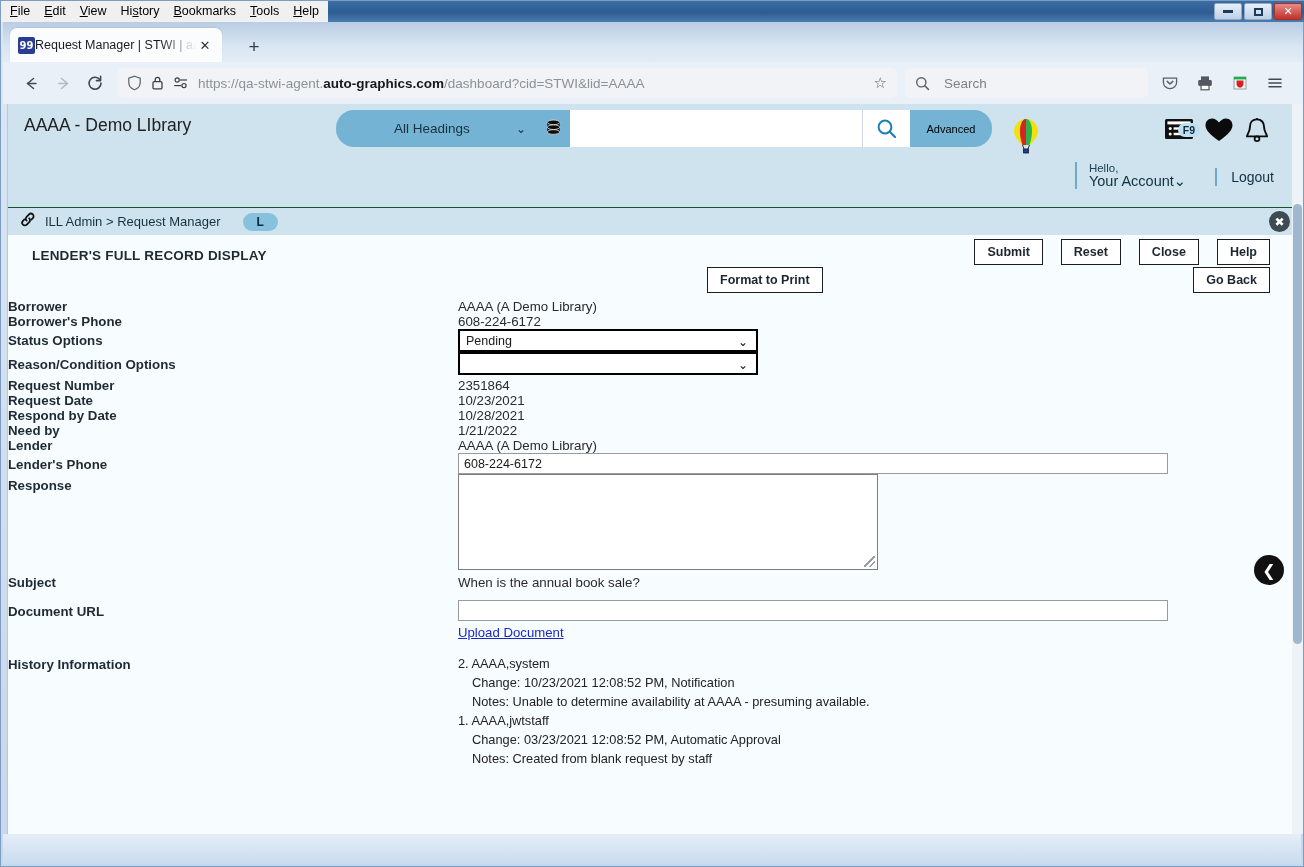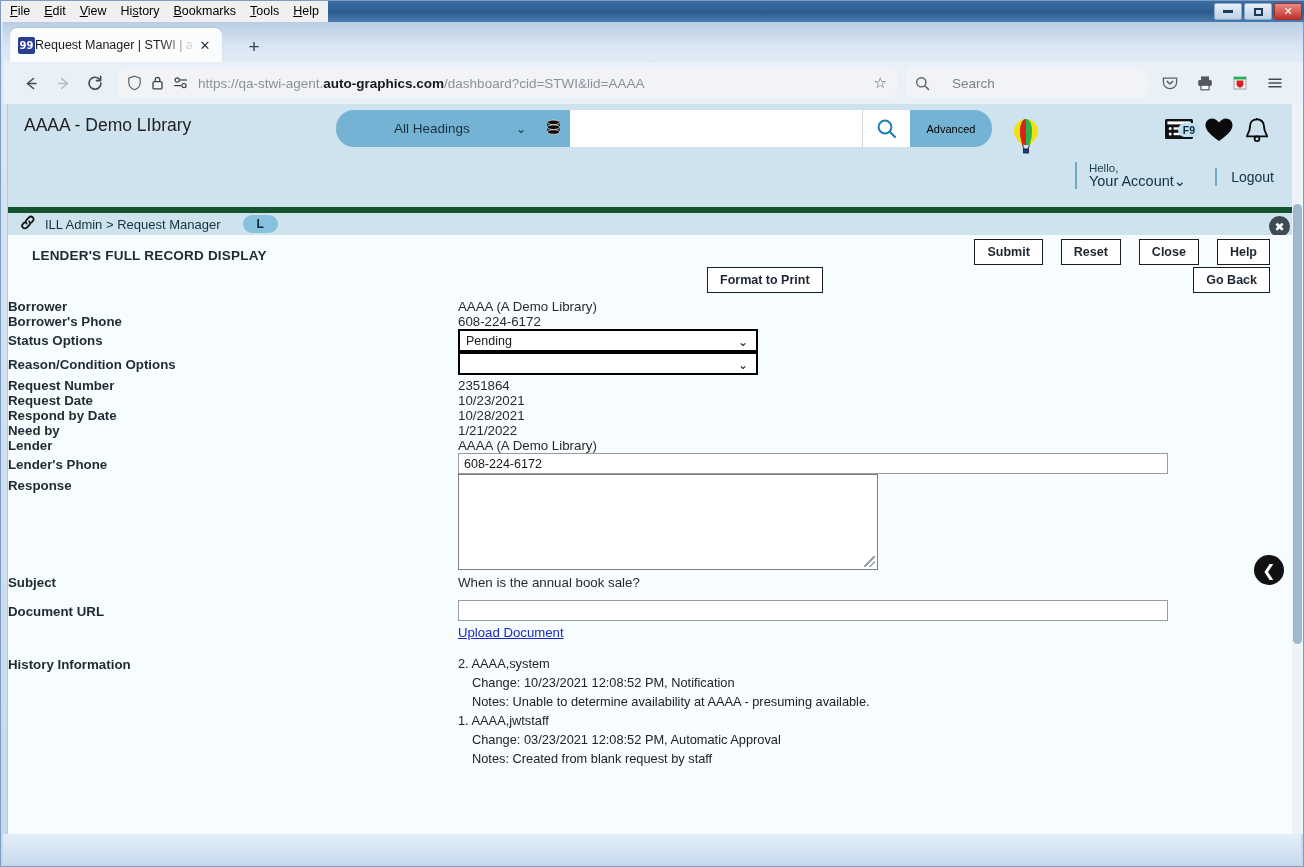--- a/index.html
+++ b/index.html
@@ -112,21 +112,21 @@
   .urltext {
     flex: 1 1 auto; font-size: 13.5px; color: #8b9199; white-space: nowrap;
     overflow: hidden; min-width: 0;
   }
   .urltext b { color: #16181b; font-weight: 600; }
   .star { flex: 0 0 auto; color: #5b6169; font-size: 15px; margin-left: 6px; }
   .searchbar {
     width: 243px; height: 30px; background: #f1f3f6; border-radius: 6px;
     display: flex; align-items: center; padding: 0 10px; flex: 0 0 auto;
   }
-  .searchbar .ph { font-size: 13.5px; color: #7c8289; margin-left: 22px; }
+  .searchbar .ph { font-size: 13.5px; color: #7c8289; margin-left: 14px; }
   .toolicons { display: flex; align-items: center; gap: 3px; margin-left: 6px; flex: 0 0 auto; }
 
   
   .viewport {
     position: absolute; left: 6px; top: 103px; width: 1292px; height: 730px;
     background: #f7fcff; overflow: hidden;
     border-left: 1px solid #b4c9de; border-right: 1px solid #b4c9de;
   }
   
   .appheader {
@@ -193,21 +193,21 @@
   .account-box .acc { font-size: 14.5px; color: #12303f; }
   .logout-box {
     position: absolute; right: 24px; top: 64px; padding-left: 14px;
     border-left: 2px solid #6fa8c8;
   }
   .logout-box span { font-size: 14px; color: #12303f; }
 
   
   .crumbbar {
     position: relative; width: 100%; height: 28px; background: #cfe3ef;
-    border-top: 6px solid #14532d; display: flex; align-items: center;
+    border-top: 1px solid #14532d; display: flex; align-items: center;
   }
   .crumbbar .chain { margin: 0 8px 0 12px; }
   .crumb-text { font-size: 13px; color: #16323f; }
   .lpill {
     margin-left: 22px; background: #86c2dd; color: #0d2936; font-weight: bold;
     font-size: 12px; border-radius: 10px; padding: 2px 14px;
   }
   .crumb-x {
     position: absolute; right: 8px; top: 3px; width: 21px; height: 21px;
     border-radius: 50%; background: #3f4b53; color: #fff; font-size: 12px;

